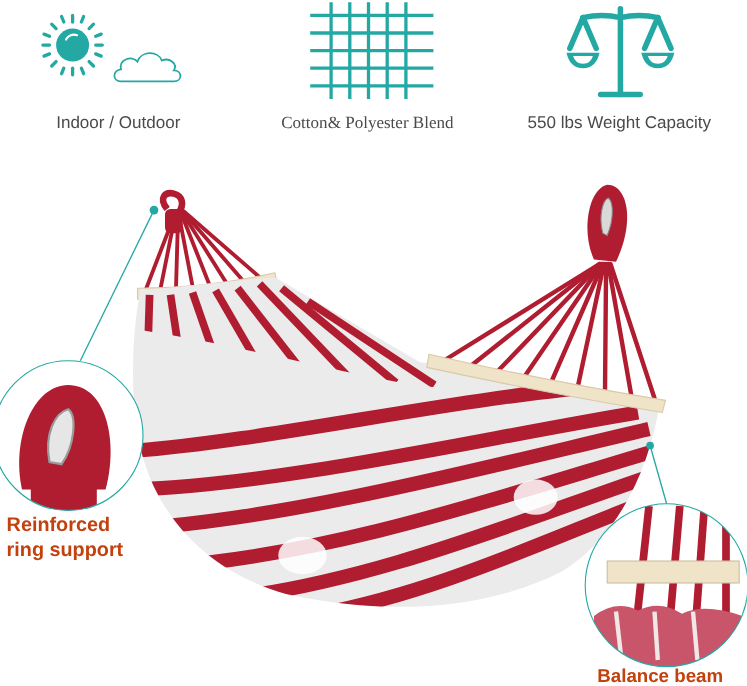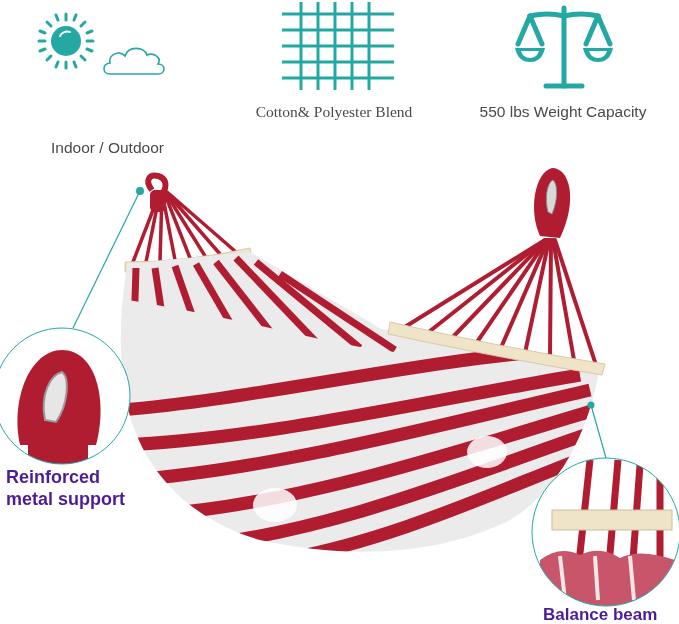--- a/index.html
+++ b/index.html
@@ -1,19 +1,19 @@
 <!DOCTYPE html>
 <html><head>
 <meta charset="utf-8">
 <style>
   html,body{margin:0;padding:0;background:#ffffff;}
   body{width:679px;height:624px;position:relative;overflow:hidden;font-family:"Liberation Sans",sans-serif;}
   .abs{position:absolute;}
   .feature-label{position:absolute;top:103px;font-size:15.5px;color:#4a4a4a;white-space:nowrap;text-align:center;}
-  .callout-label{position:absolute;color:#4c1d95;font-weight:bold;font-size:18px;line-height:22px;}
+  .callout-label{position:absolute;color:#c2410c;font-weight:bold;font-size:18px;line-height:22px;}
   svg{display:block;}
 </style>
 </head>
 <body>
 
 <div class="abs" style="left:30px;top:6px;width:160px;height:90px;">
   <svg width="160" height="80" viewBox="0 0 160 80">
     <g stroke="#24a8a4" stroke-width="3" stroke-linecap="round">
       <line x1="36" y1="8" x2="36" y2="14"></line>
       <line x1="36" y1="56" x2="36" y2="62"></line>
@@ -30,21 +30,21 @@
       <line x1="10" y1="25" x2="15" y2="27"></line>
       <line x1="10" y1="45" x2="15" y2="43"></line>
       <line x1="62" y1="25" x2="57" y2="27"></line>
       <line x1="62" y1="45" x2="57" y2="43"></line>
     </g>
     <circle cx="36" cy="35" r="15" fill="#24a8a4"></circle>
     <path d="M30 30 A8 8 0 0 1 40 26" stroke="#ffffff" stroke-width="2" fill="none" stroke-linecap="round"></path>
     <path d="M80 68 C72 68 72 58 80 57 C78 48 90 44 95 50 C98 40 114 40 117 49 C124 46 132 52 128 58 C136 58 136 68 128 68 Z" fill="none" stroke="#24a8a4" stroke-width="1.6"></path>
   </svg>
 </div>
-<div class="feature-label" style="left:30px;width:155px;margin-top:36px;">Indoor / Outdoor</div>
+<div class="feature-label" style="left:30px;width:155px;">Indoor / Outdoor</div>
 
 <div class="abs" style="left:280px;top:0px;width:116px;height:92px;">
   <svg width="116" height="92" viewBox="0 0 116 92">
     <g stroke="#24a8a4" stroke-width="3">
       <line x1="21" y1="2" x2="21" y2="90"></line>
       <line x1="38" y1="2" x2="38" y2="90"></line>
       <line x1="55" y1="2" x2="55" y2="90"></line>
       <line x1="72" y1="2" x2="72" y2="90"></line>
       <line x1="89" y1="2" x2="89" y2="90"></line>
       <line x1="2" y1="14" x2="114" y2="14"></line>
@@ -179,15 +179,15 @@
         <line x1="595" y1="556" x2="598" y2="600"></line>
         <line x1="630" y1="556" x2="634" y2="600"></line>
       </g>
     </g>
     <circle cx="606" cy="532" r="74" fill="none" stroke="#24a8a4" stroke-width="1"></circle>
   </svg>
 </div>
 
 <div class="callout-label" style="left:6px;top:466px;">
   <div>Reinforced</div>
-  <div>metal support</div>
+  <div>ring support</div>
 </div>
 <div class="callout-label" style="left:543px;top:604px;font-size:17px;">Balance beam</div>
 
 </body></html>

